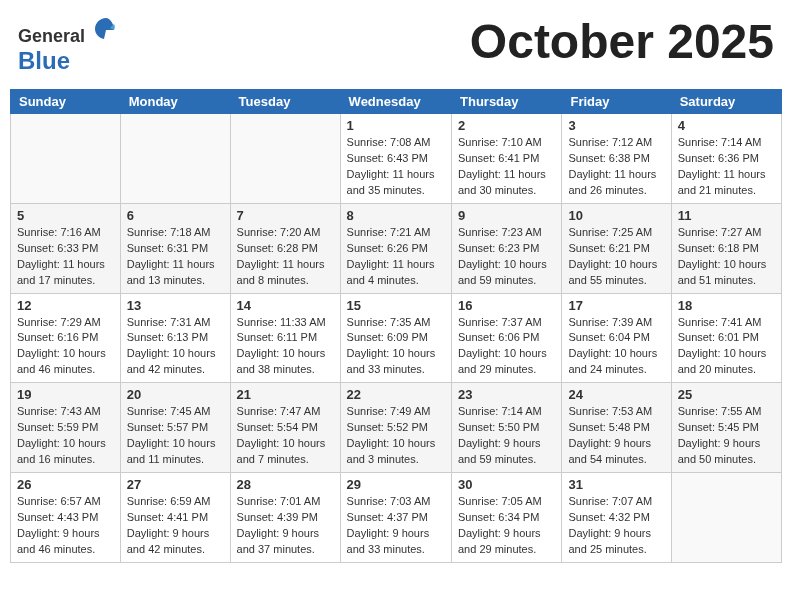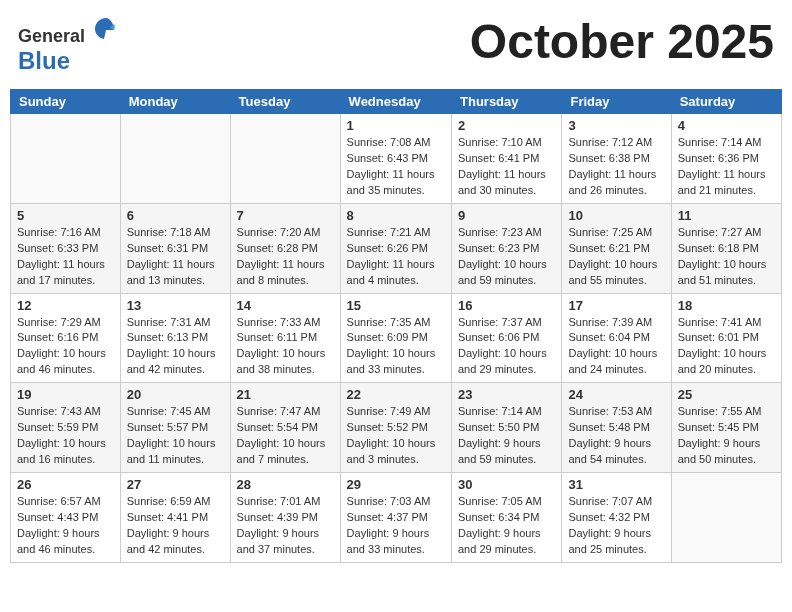--- a/index.html
+++ b/index.html
@@ -221,21 +221,21 @@
         </td>
         <td>
           <span class="day-number">13</span>
           <div class="day-info">Sunrise: 7:31 AM
 Sunset: 6:13 PM
 Daylight: 10 hours
 and 42 minutes.</div>
         </td>
         <td>
           <span class="day-number">14</span>
-          <div class="day-info">Sunrise: 7:33 AM
+          <div class="day-info">Sunrise: 11:33 AM
 Sunset: 6:11 PM
 Daylight: 10 hours
 and 38 minutes.</div>
         </td>
         <td>
           <span class="day-number">15</span>
           <div class="day-info">Sunrise: 7:35 AM
 Sunset: 6:09 PM
 Daylight: 10 hours
 and 33 minutes.</div>

